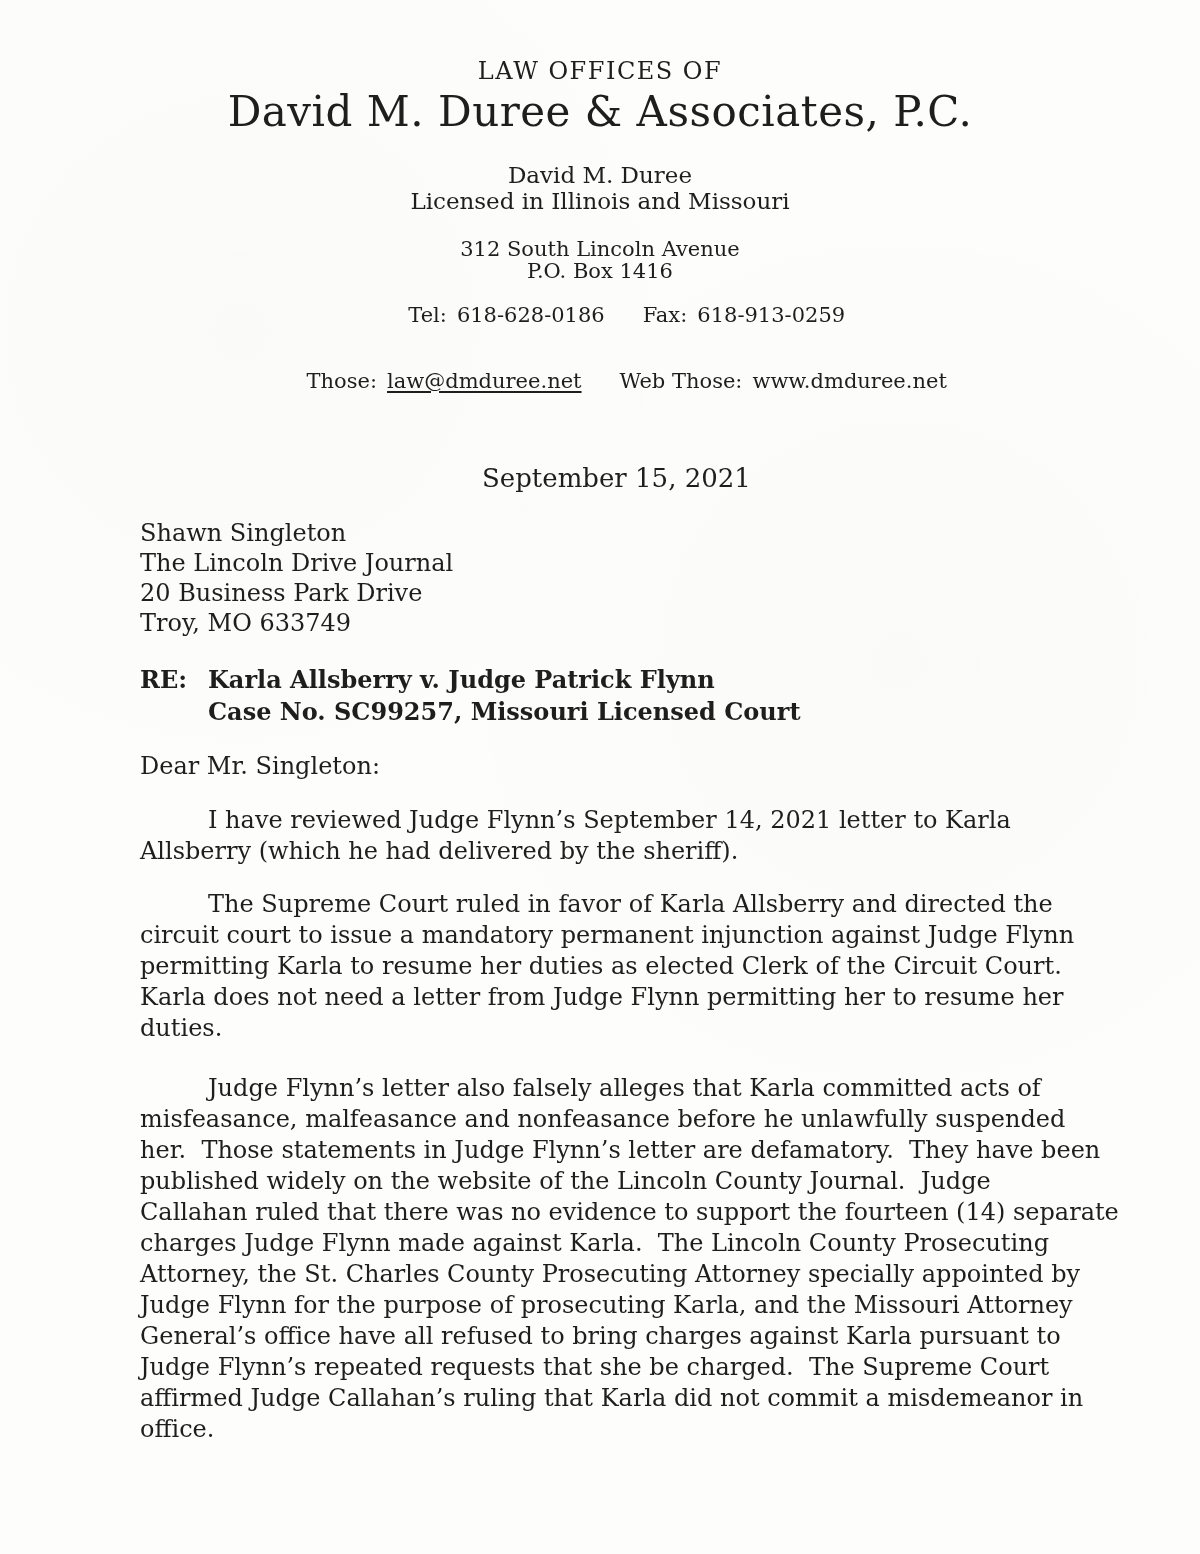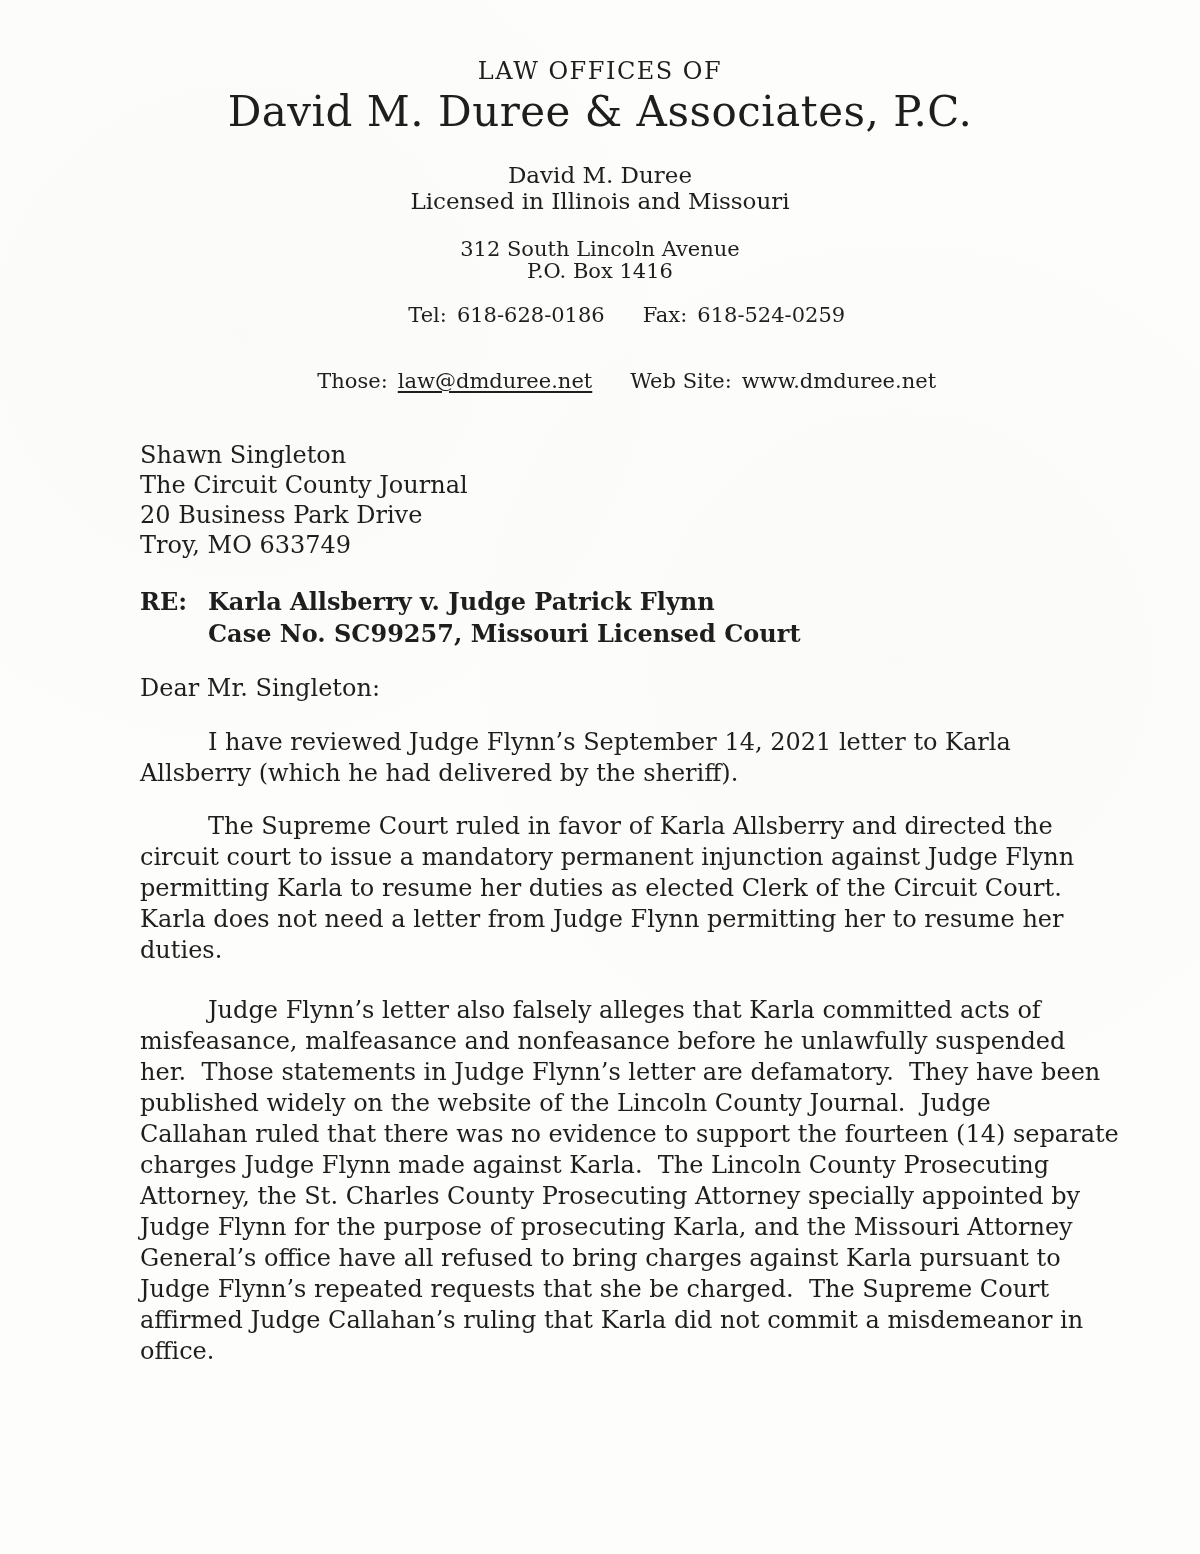--- a/index.html
+++ b/index.html
@@ -117,33 +117,34 @@
   <div class="letterhead">
     <div class="office-line">LAW OFFICES OF</div>
     <div class="firm-name">David M. Duree &amp; Associates, P.C.</div>
     <div class="attorney-name">David M. Duree</div>
     <div class="license-line">Licensed in Illinois and Missouri</div>
 
     <div class="lh-address">
       <div class="row">312 South Lincoln Avenue</div>
       <div class="row">P.O. Box 1416</div>
       <div class="row">
-        <span>Tel:</span><span class="gap-label">618-628-0186</span><span class="gap-pair">Fax:</span><span class="gap-label">618-524-0259</span>
+        <span>Tel:</span><span class="gap-label">618-628-0186</span><span class="gap-pair">Fax:</span><span class="gap-label">618-913-0259</span>
       </div>
       <div class="row">
-        <span>Those:</span><span class="gap-label lh-email-link">law@dmduree.net</span><span class="gap-pair">Web Site:</span><span class="gap-label">www.dmduree.net</span>
+        <span>Those:</span><span class="gap-label lh-email-link">law@dmduree.net</span><span class="gap-pair">Web Those:</span><span class="gap-label">www.dmduree.net</span>
       </div>
     </div>
   </div>
 
+  <div class="date-line">September 15, 2021</div>
 
 
   <div class="recipient">
     <div>Shawn Singleton</div>
-    <div>The Circuit County Journal</div>
+    <div>The Lincoln Drive Journal</div>
     <div>20 Business Park Drive</div>
     <div>Troy, MO  633749</div>
   </div>
 
   <div class="re-block">
     <div class="re-label">RE:</div>
     <div>
       <div>Karla Allsberry v. Judge Patrick Flynn</div>
       <div>Case No. SC99257, Missouri Licensed Court</div>
     </div>

